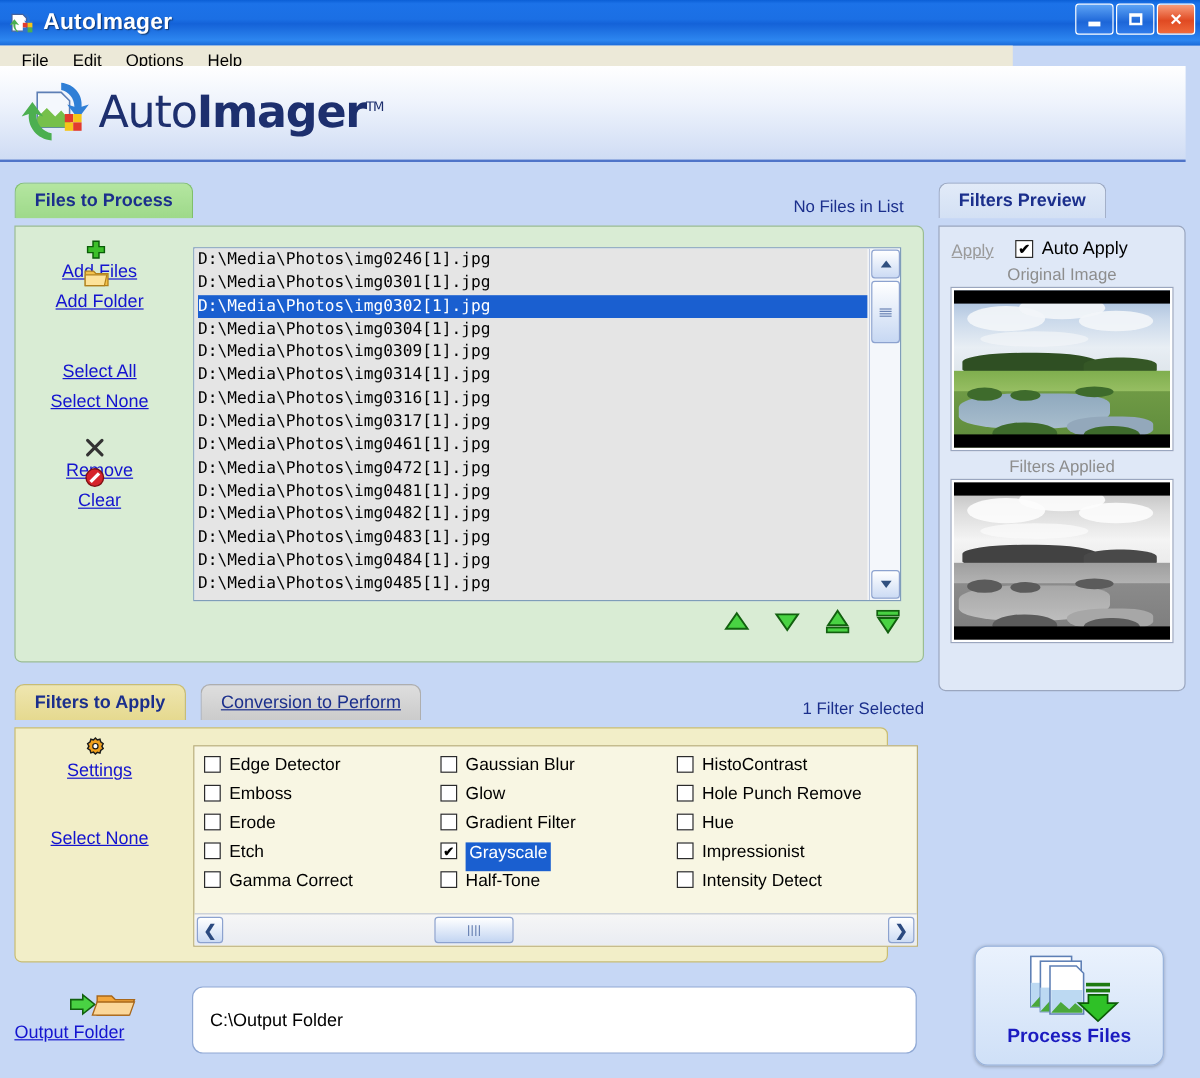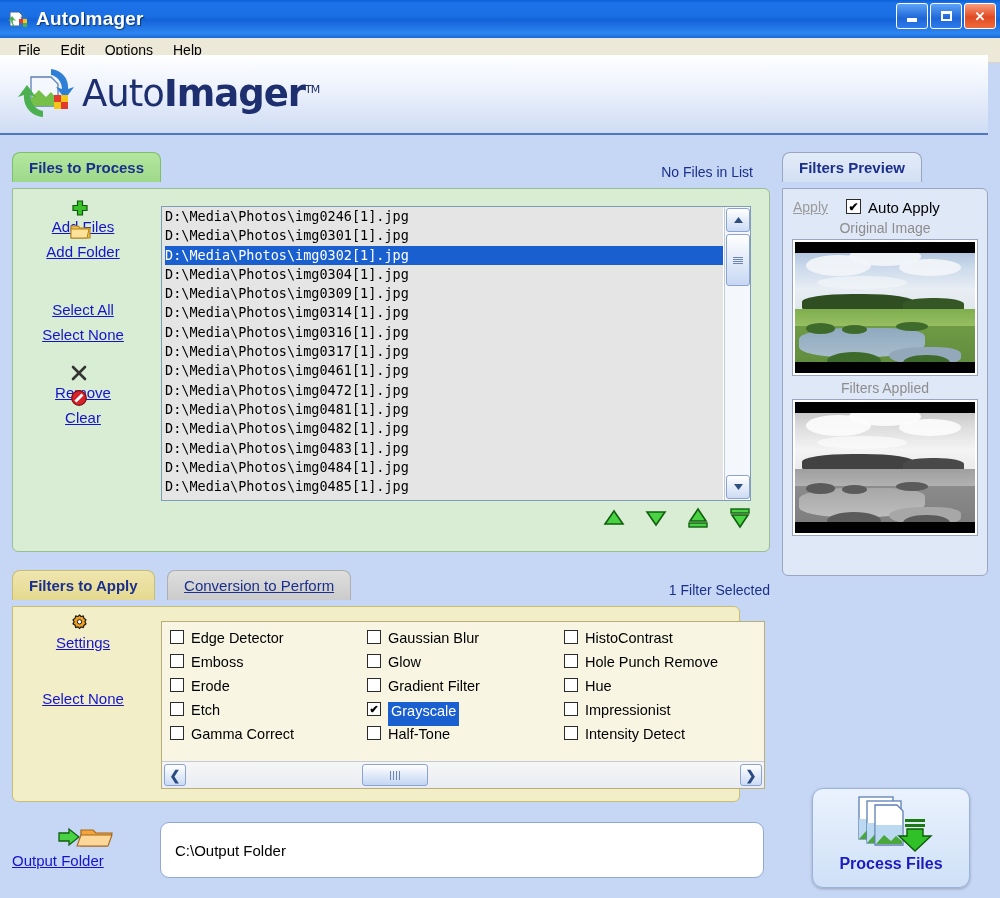--- a/index.html
+++ b/index.html
@@ -27,21 +27,21 @@
     background:linear-gradient(to bottom,#5ca3f5,#1d66d8 60%,#2f7ceb);
     display:flex;align-items:center;justify-content:center;position:relative;
   }
   .tb-btn.close{background:linear-gradient(to bottom,#f99d7c,#e04a22 55%,#f06a3c);}
   .tb-btn .glyph{color:#fff;font-size:13px;font-weight:bold;line-height:1;}
   .min-sq{width:10px;height:4px;background:#fff;margin-top:8px;}
   .max-sq{width:11px;height:10px;border:2px solid #fff;border-top-width:3px;box-sizing:border-box;}
 
   
   .menubar{
-    position:absolute;left:0;top:38px;width:1000px;height:25px;
+    position:absolute;left:0;top:38px;width:844px;height:25px;
     background:#ece9d8;border-bottom:1px solid #d8d4c0;
     display:flex;align-items:center;padding-left:8px;box-sizing:border-box;
   }
   .menu-item{font-size:14px;color:#000;padding:2px 10px;cursor:default;}
   .menu-item u{text-decoration:underline;}
 
   
   .logostrip{
     position:absolute;left:0;top:55px;width:988px;height:78px;
     background:linear-gradient(to bottom,#ffffff 0%,#eef3fc 40%,#cfdcf4 100%);
@@ -122,21 +122,21 @@
   .order-btns{position:absolute;right:16px;top:318px;display:flex;gap:16px;align-items:center;}
   .ord{width:26px;height:22px;position:relative;cursor:pointer;}
 
   
   .preview-tabwrap{position:absolute;left:782px;top:152px;}
   .preview-panel{
     position:absolute;left:782px;top:188px;width:206px;height:388px;
     background:#dfe8f7;border:1px solid #9aa6bf;border-radius:0 6px 6px 6px;
     box-sizing:border-box;
   }
-  .apply-row{display:flex;margin:10px 0 4px 10px;}
+  .apply-row{display:flex;align-items:center;margin:10px 0 4px 10px;}
   .apply-dis{color:#9a9a9a;font-size:14px;text-decoration:underline;margin-right:18px;}
   .cbx{
     width:15px;height:15px;border:1px solid #2b2b2b;background:#fff;
     display:inline-flex;align-items:center;justify-content:center;
     font-size:12px;color:#000;box-sizing:border-box;margin-right:7px;font-weight:bold;
   }
   .auto-apply-lbl{font-size:15px;color:#000;}
   .prev-caption{text-align:center;color:#8d8d8d;font-size:14px;margin:4px 0 3px;}
   .prev-frame{
     width:186px;height:137px;margin:0 auto;border:1px solid #9aa6bf;

